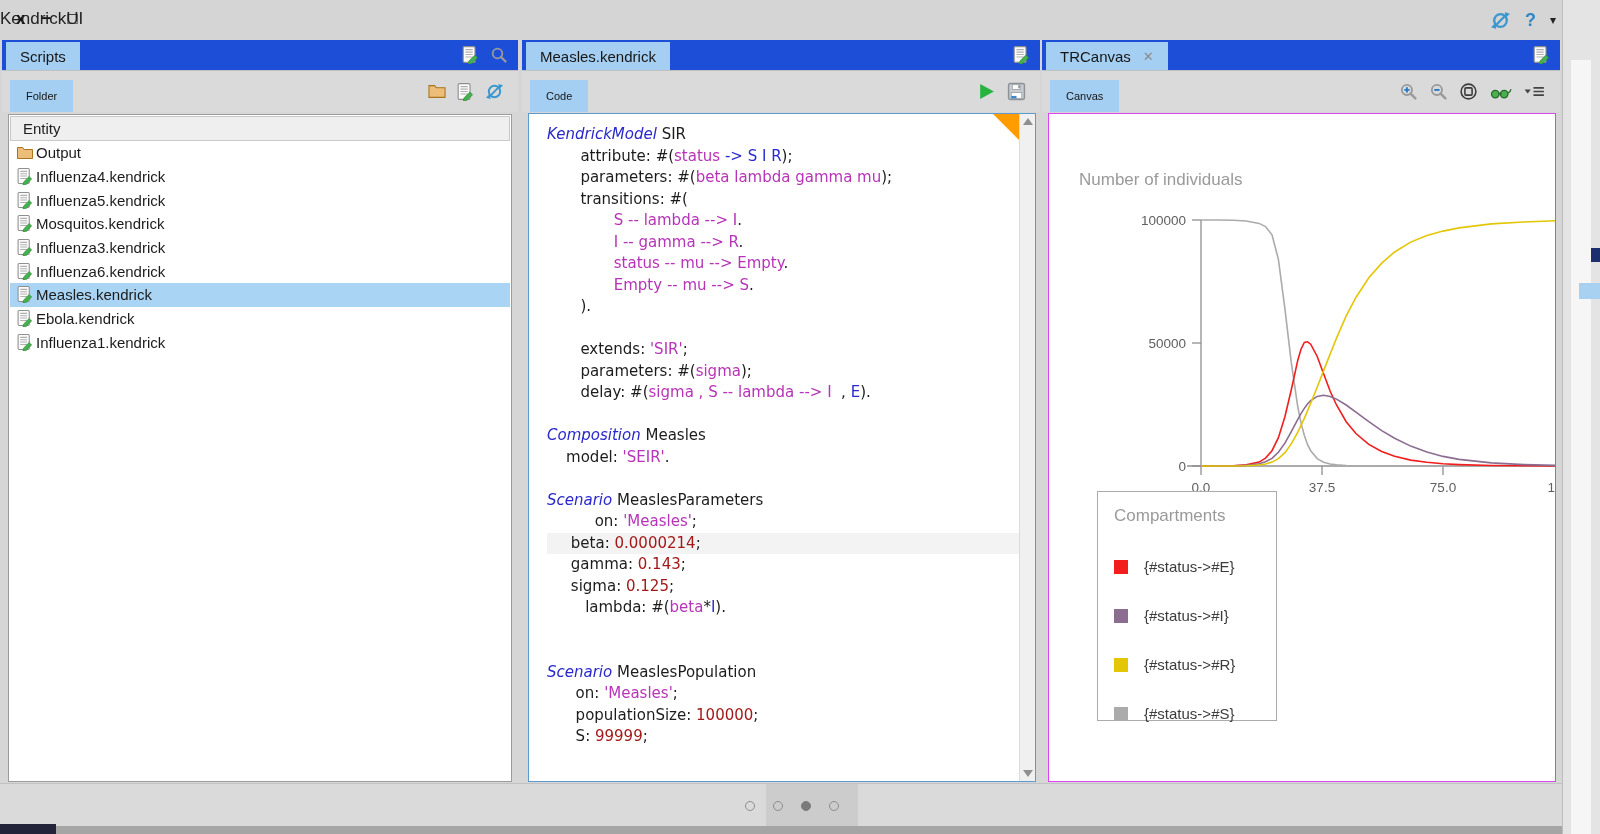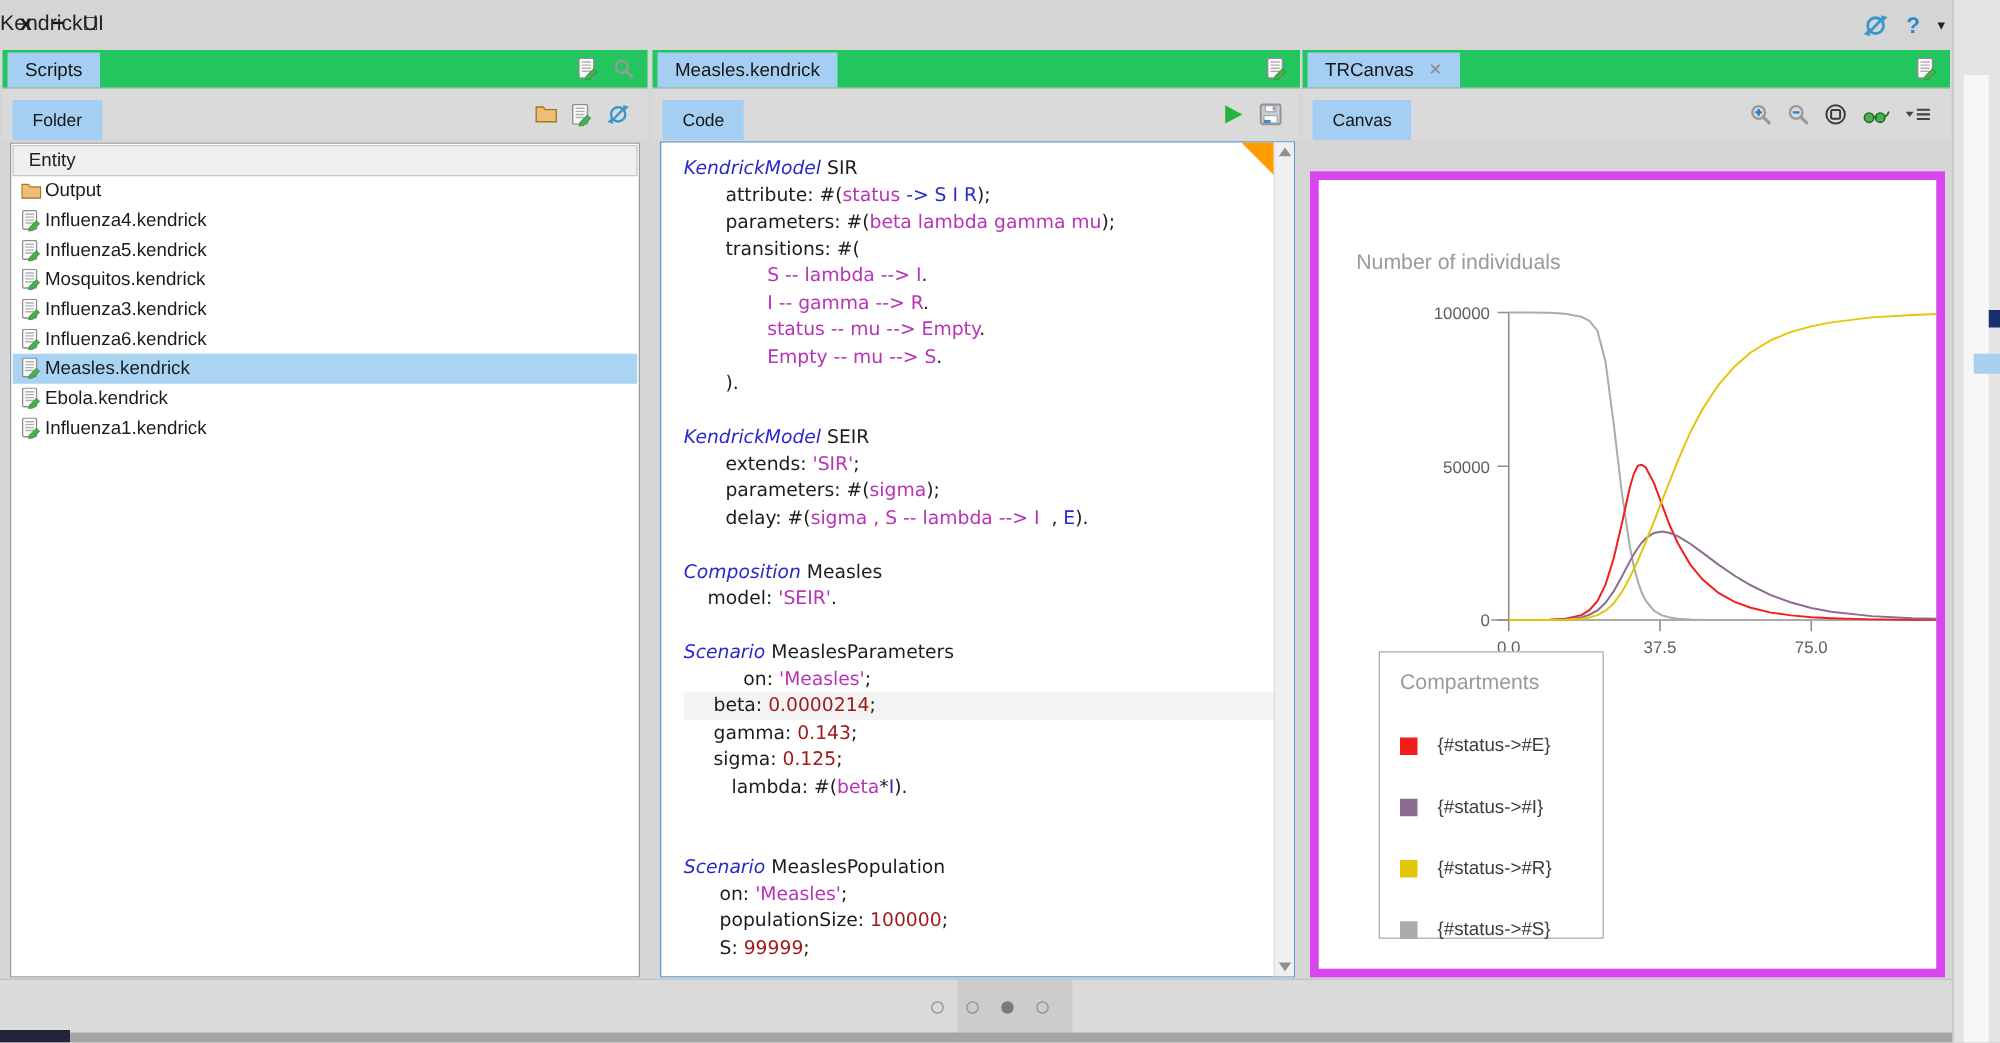--- a/index.html
+++ b/index.html
@@ -15,28 +15,28 @@
   .winctrls span{cursor:default;line-height:24px;}
   .apptitle{position:absolute;left:0;right:90px;top:9px;text-align:left;font-size:17px;color:#222;}
   .hdricons{position:absolute;right:44px;top:6px;display:flex;gap:14px;align-items:center;height:28px;}
   .help-glyph{color:#2e86c8;font-weight:bold;font-size:18px;}
   .menu-glyph{color:#222;font-size:12px;}
   
   .group{position:absolute;top:40px;bottom:51px;}
   #left-group{left:2px;width:516px;}
   #center-group{left:522px;width:518px;}
   #right-group{left:1042px;width:518px;}
-  .tabrow{position:absolute;left:0;right:0;top:0;height:30px;background:#22c55e;border-bottom:1px solid #c0c0c0;}
+  .tabrow{position:absolute;left:0;right:0;top:0;height:30px;background:#1d4ed8;border-bottom:1px solid #c0c0c0;}
   .toolrow{position:absolute;left:0;right:0;top:31px;height:41px;background:#dadada;}
   .content{position:absolute;left:0;right:0;top:72px;bottom:0;}
   .tab{position:absolute;left:6px;top:2px;bottom:0;display:flex;align-items:center;gap:10px;
        padding:0 14px;background:#a4cff2;font-size:15px;color:#161616;}
   .tabrow .tab{left:4px;}
   .tooltab{position:absolute;left:8px;top:9px;bottom:0;display:flex;align-items:center;
-       padding:0 16px;background:#a4cff2;font-size:14px;color:#161616;}
+       padding:0 16px;background:#a4cff2;font-size:11px;color:#161616;}
   .rowicons{position:absolute;right:10px;top:0;bottom:0;display:flex;gap:11px;align-items:center;}
   .toolrow .rowicons{right:14px;}
   .icon{display:inline-flex;align-items:center;justify-content:center;}
   .close-x{color:#8a8a8a;font-size:13px;margin-left:2px;}
   
   .filelist{position:absolute;left:6px;right:6px;top:2px;bottom:1px;background:#ffffff;border:1px solid #9c9c9c;}
   .listheader{height:23px;line-height:23px;background:#efefef;border:1px solid #c9c9c9;margin:1px;
       padding-left:12px;font-size:15px;color:#222;}
   .listbody{position:absolute;left:1px;right:1px;top:26px;bottom:1px;overflow:hidden;}
   .listrow{height:23.7px;display:flex;align-items:center;gap:3px;padding-left:6px;font-size:15px;white-space:nowrap;}
@@ -53,21 +53,21 @@
       font-family:"DejaVu Sans","Liberation Sans",sans-serif;font-size:15px;}
   .codeinner{padding:10px 0 0 18px;}
   .cline{min-height:21.5px;line-height:21.5px;white-space:pre;}
   .cline.hl{background:#f3f3f3;}
   .c-k{color:#2828cc;font-style:italic;}
   .c-p{color:#1c1c1c;}
   .c-m{color:#b733b7;}
   .c-n{color:#a31919;margin-top:20px;}
   .c-b{color:#2a2ad0;}
   
-  .canvasbox{position:absolute;left:6px;right:4px;top:1px;bottom:1px;background:#ffffff;border:7px solid #d946ef;overflow:hidden;margin-top:24px;}
+  .canvasbox{position:absolute;left:6px;right:4px;top:1px;bottom:1px;background:#ffffff;border:1px solid #d946ef;overflow:hidden;}
   .charttitle{position:absolute;left:30px;top:56px;font-size:17px;color:#9a9a9a;}
   .legend{position:absolute;left:48px;top:377px;width:178px;height:228px;border:1px solid #ababab;background:#fff;}
   .legendtitle{margin:14px 0 0 16px;font-size:17px;color:#9a9a9a;}
   .legenditem{display:flex;align-items:center;gap:16px;margin:32px 0 0 16px;font-size:15px;color:#3c3c3c;}
   .legendswatch{width:14px;height:14px;flex:none;}
   
   .footer{position:absolute;left:0;right:38px;top:783px;height:43px;background:#dadada;border-top:1px solid #c2c2c2;}
   .dotzone{position:absolute;left:766px;top:0;width:92px;height:43px;background:#cccccc;}
   .dots{position:absolute;left:745px;top:0;height:43px;display:flex;align-items:center;gap:18px;}
   .dot{width:10px;height:10px;border-radius:50%;border:1.5px solid #8d8d8d;box-sizing:border-box;background:transparent;}
@@ -294,21 +294,20 @@
             <div class="cline"><span class="c-k">KendrickModel</span><span class="c-p"> SIR</span></div>
             <div class="cline"><span class="c-p">       attribute: #(</span><span class="c-m">status</span><span class="c-b"> -&gt; S I R</span><span class="c-p">);</span></div>
             <div class="cline"><span class="c-p">       parameters: #(</span><span class="c-m">beta lambda gamma mu</span><span class="c-p">);</span></div>
             <div class="cline"><span class="c-p">       transitions: #(</span></div>
             <div class="cline"><span class="c-m">              S -- lambda --&gt; I</span><span class="c-p">.</span></div>
             <div class="cline"><span class="c-m">              I -- gamma --&gt; R</span><span class="c-p">.</span></div>
             <div class="cline"><span class="c-m">              status -- mu --&gt; Empty</span><span class="c-p">.</span></div>
             <div class="cline"><span class="c-m">              Empty -- mu --&gt; S</span><span class="c-p">.</span></div>
             <div class="cline"><span class="c-p">       ).</span></div>
             <div class="cline">&nbsp;</div>
-            <div class="cline"><span class="c-k">KendrickModel</span><span class="c-p"> SEIR</span></div>
             <div class="cline"><span class="c-p">       extends: </span><span class="c-m">'SIR'</span><span class="c-p">;</span></div>
             <div class="cline"><span class="c-p">       parameters: #(</span><span class="c-m">sigma</span><span class="c-p">);</span></div>
             <div class="cline"><span class="c-p">       delay: #(</span><span class="c-m">sigma , S -- lambda --&gt; I </span><span class="c-p"> , </span><span class="c-b">E</span><span class="c-p">).</span></div>
             <div class="cline">&nbsp;</div>
             <div class="cline"><span class="c-k">Composition</span><span class="c-p"> Measles</span></div>
             <div class="cline"><span class="c-p">    model: </span><span class="c-m">'SEIR'</span><span class="c-p">.</span></div>
             <div class="cline">&nbsp;</div>
             <div class="cline"><span class="c-k">Scenario</span><span class="c-p"> MeaslesParameters</span></div>
             <div class="cline"><span class="c-p">          on: </span><span class="c-m">'Measles'</span><span class="c-p">;</span></div>
             <div class="cline hl"><span class="c-p">     beta: </span><span class="c-n">0.0000214</span><span class="c-p">;</span></div>

